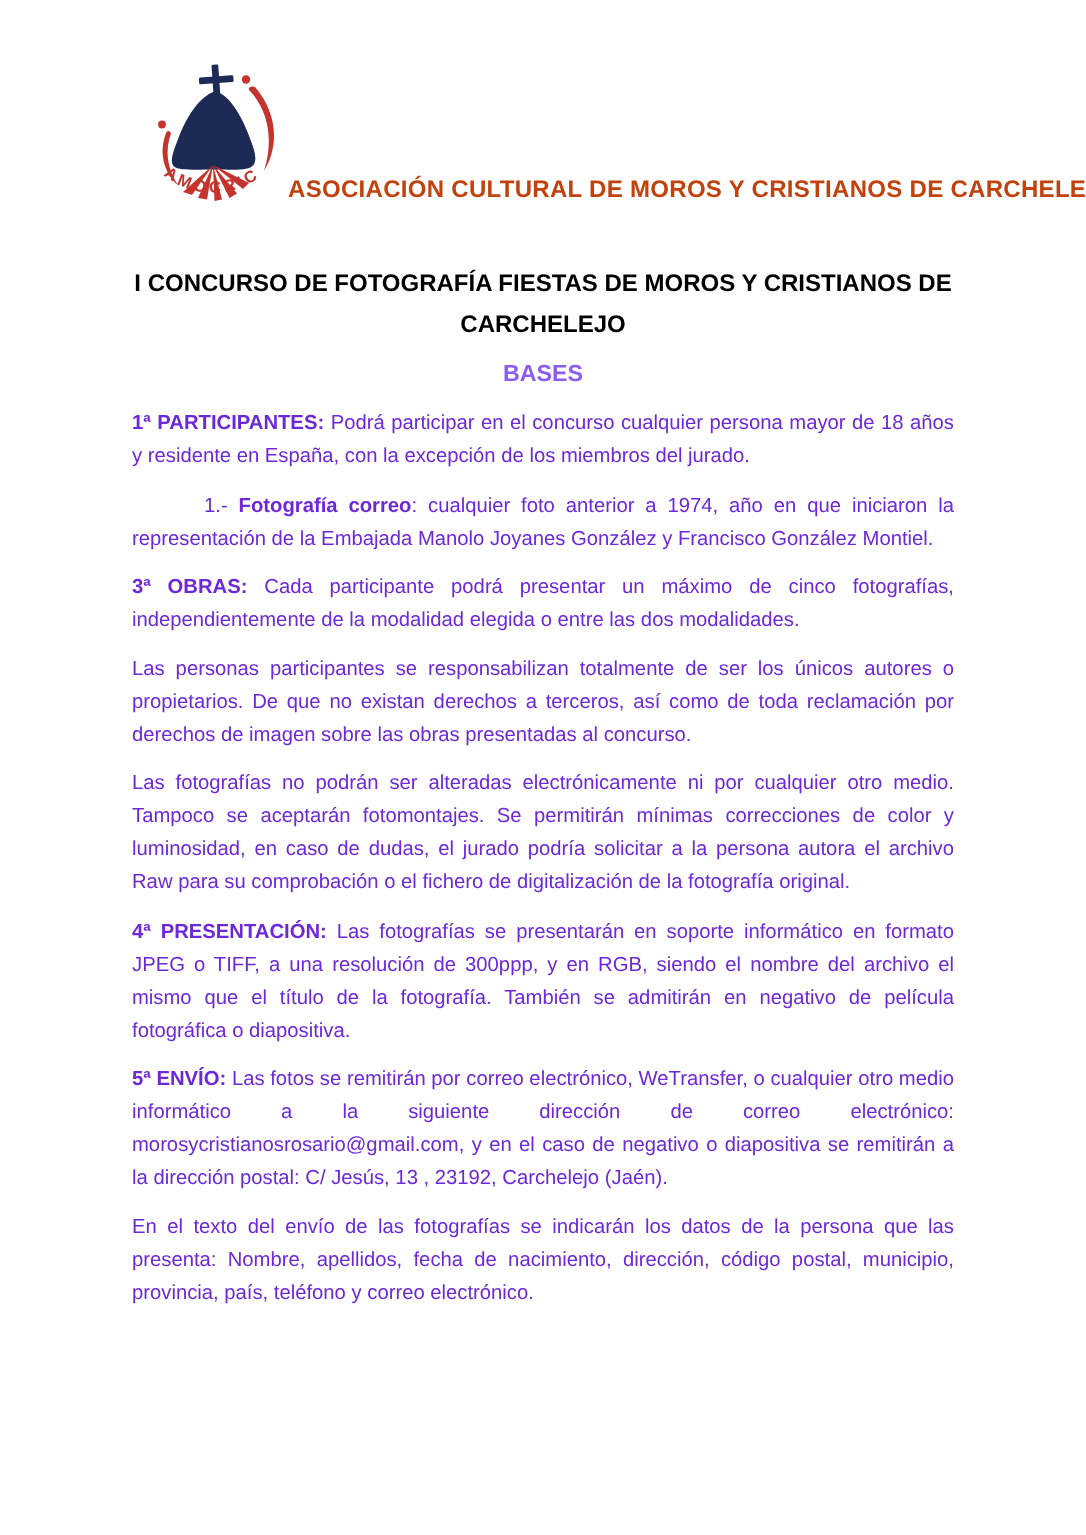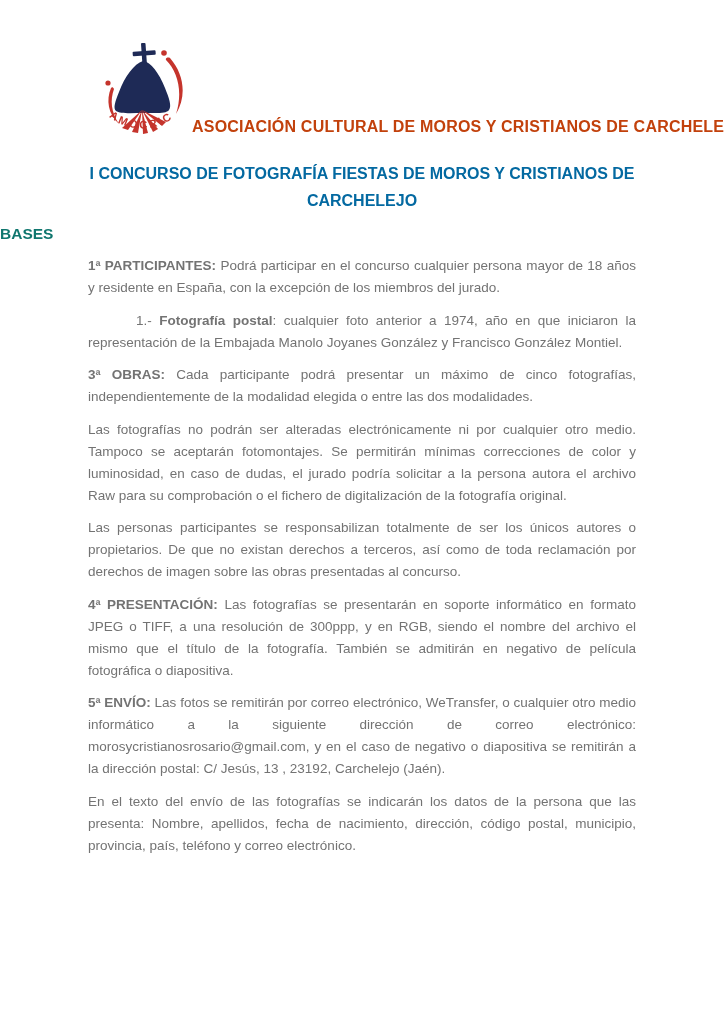--- a/index.html
+++ b/index.html
@@ -12,32 +12,32 @@
     display:flex;align-items:flex-end;
     padding:40px 88px 0 98px;
   }
   .logo{width:88px;height:104px;flex:0 0 auto;}
   .org-line{
     font-size:16px;line-height:18px;letter-spacing:.2px;
     color:#c2410c;font-weight:700;
     padding:0 0 8px 6px;white-space:nowrap;
   }
   .doc-title{
-    margin:16px auto 0;max-width:560px;
+    margin:32px auto 0;max-width:560px;
     text-align:center;font-weight:700;font-size:16px;line-height:27px;
-    color:#0369a1;
+    color:#000000;
   }
   .bases{
-    margin:11px 0 12px;text-align:left;
-    font-weight:700;font-size:15.5px;color:#0f766e;
+    margin:11px 0 12px;text-align:center;
+    font-weight:700;font-size:15.5px;color:#8b5cf6;
   }
   .content{padding:0 88px;}
   .content p{
     margin:0 0 10.5px;font-size:13.5px;line-height:22px;
-    text-align:justify;color:#737373;
+    text-align:justify;color:#6d28d9;
   }
   .content p.sub{text-indent:48px;}
   .b{font-weight:700;}
 </style>
 </head>
 <body>
 
 <div class="page">
 
   <div class="header-row">
@@ -77,28 +77,28 @@
   </div>
 
   <div class="doc-title">I CONCURSO DE FOTOGRAFÍA FIESTAS DE MOROS Y CRISTIANOS DE CARCHELEJO</div>
   <div class="bases">BASES</div>
 
   <div class="content">
 
     <p><span class="b">1ª PARTICIPANTES:</span><span> Podrá participar en el concurso cualquier persona mayor de 18 años y residente en España, con la excepción de los miembros del jurado.</span></p>
 
 
-    <p class="sub"><span>1.- </span><span class="b">Fotografía postal</span><span>: cualquier foto anterior a 1974, año en que iniciaron la representación de la Embajada Manolo Joyanes González y Francisco González Montiel.</span></p>
+    <p class="sub"><span>1.- </span><span class="b">Fotografía correo</span><span>: cualquier foto anterior a 1974, año en que iniciaron la representación de la Embajada Manolo Joyanes González y Francisco González Montiel.</span></p>
 
 
     <p><span class="b">3ª OBRAS:</span><span> Cada participante podrá presentar un máximo de cinco fotografías, independientemente de la modalidad elegida o entre las dos modalidades.</span></p>
 
+    <p><span>Las personas participantes se responsabilizan totalmente de ser los únicos autores o propietarios. De que no existan derechos a terceros, así como de toda reclamación por derechos de imagen sobre las obras presentadas al concurso.</span></p>
+
     <p><span>Las fotografías no podrán ser alteradas electrónicamente ni por cualquier otro medio. Tampoco se aceptarán fotomontajes. Se permitirán mínimas correcciones de color y luminosidad, en caso de dudas, el jurado podría solicitar a la persona autora el archivo Raw para su comprobación o el fichero de digitalización de la fotografía original.</span></p>
-
-    <p><span>Las personas participantes se responsabilizan totalmente de ser los únicos autores o propietarios. De que no existan derechos a terceros, así como de toda reclamación por derechos de imagen sobre las obras presentadas al concurso.</span></p>
 
     <p><span class="b">4ª PRESENTACIÓN:</span><span> Las fotografías se presentarán en soporte informático en formato JPEG o TIFF, a una resolución de 300ppp, y en RGB, siendo el nombre del archivo el mismo que el título de la fotografía. También se admitirán en negativo de película fotográfica o diapositiva.</span></p>
 
     <p><span class="b">5ª ENVÍO:</span><span> Las fotos se remitirán por correo electrónico, WeTransfer, o cualquier otro medio informático a la siguiente dirección de correo electrónico: morosycristianosrosario@gmail.com, y en el caso de negativo o diapositiva se remitirán a la dirección postal: C/ Jesús, 13 , 23192, Carchelejo (Jaén).</span></p>
 
 
     <p><span>En el texto del envío de las fotografías se indicarán los datos de la persona que las presenta: Nombre, apellidos, fecha de nacimiento, dirección, código postal, municipio, provincia, país, teléfono y correo electrónico.</span></p>
 
   </div>
 </div>

